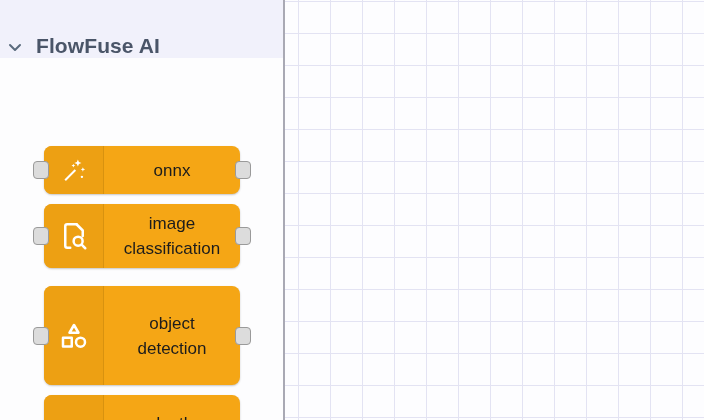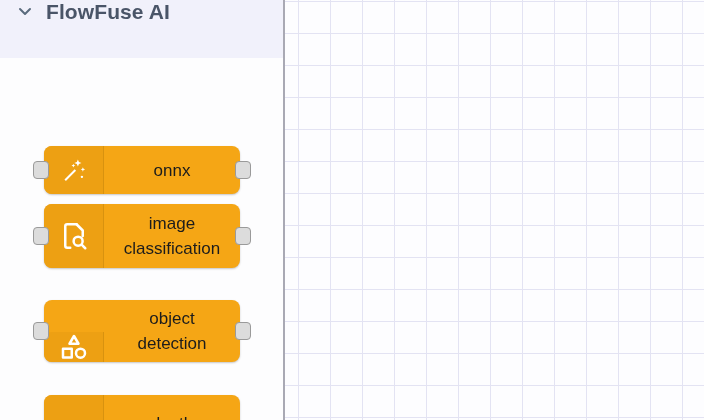--- a/index.html
+++ b/index.html
@@ -28,22 +28,22 @@
     background: #fdfdfe;
     box-sizing: border-box;
     border-right: 2px solid #a9a9b4;
     overflow: hidden;
   }
 
   .palette-header {
     height: 58px;
     background: #f1f1fb;
     display: flex;
-    align-items: flex-start;
-    padding-left: 14px;
+    align-items: flex-end;
+    padding-left: 4px;
     box-sizing: border-box;
   }
 
   .chevron {
     width: 22px;
     height: 22px;
     flex: 0 0 22px;
     display: flex;
     align-items: center;
     justify-content: center;
@@ -170,21 +170,21 @@
             <path d="M14 2.6 H6.6 A1.6 1.6 0 0 0 5 4.2 V19.8 A1.6 1.6 0 0 0 6.6 21.4 H9"></path>
             <path d="M14 2.6 L19 7.6 V12"></path>
             <circle cx="15.3" cy="16.1" r="3.6"></circle>
             <path d="M18.1 18.9 L21 21.8"></path>
           </svg>
         </div>
         <div class="node-label">image classification</div>
         <span class="port right"></span>
       </div>
 
-      <div class="node" style="top:242px;height:62px;align-items:flex-end;">
+      <div class="node" style="top:228px;height:99px;">
         <span class="port left"></span>
         <div class="node-icon-box">
           <svg width="30" height="30" viewBox="0 0 24 24" fill="none" stroke="#ffffff" stroke-width="2" stroke-linejoin="round">
             <path d="M12 3.2 L15.6 9.4 H8.4 Z"></path>
             <rect x="3.2" y="13.4" width="7.0" height="7.0"></rect>
             <circle cx="17.2" cy="16.9" r="3.6"></circle>
           </svg>
         </div>
         <div class="node-label">object detection</div>
         <span class="port right"></span>

